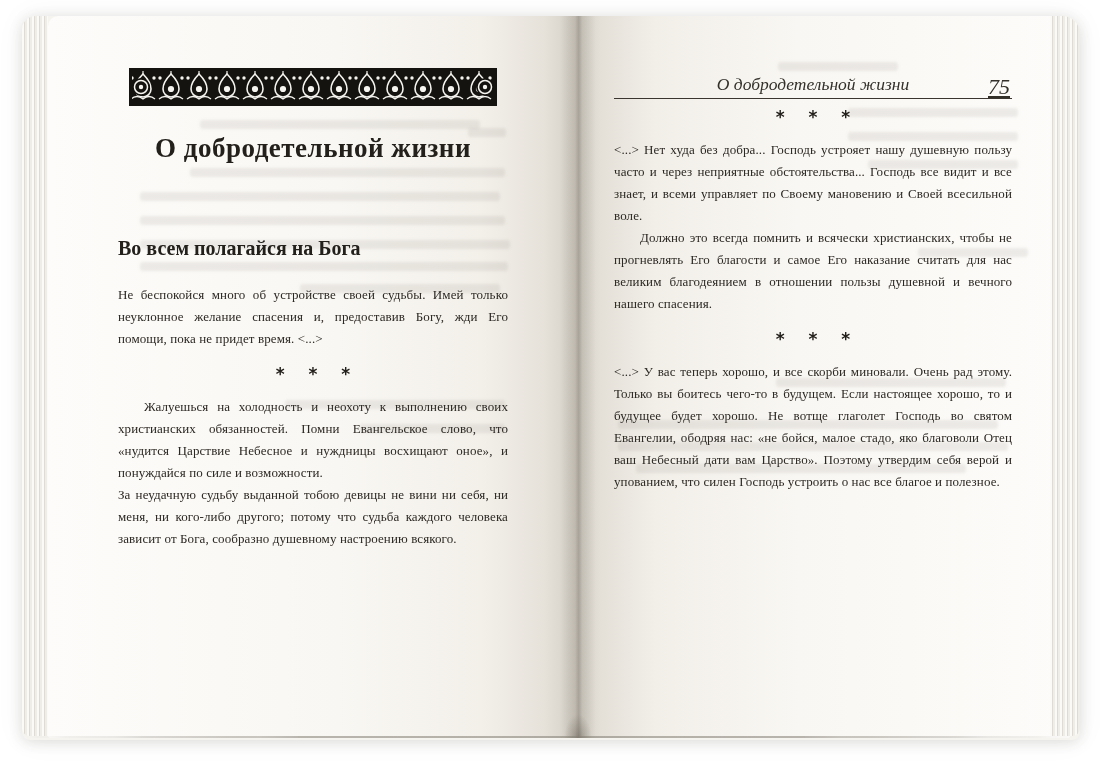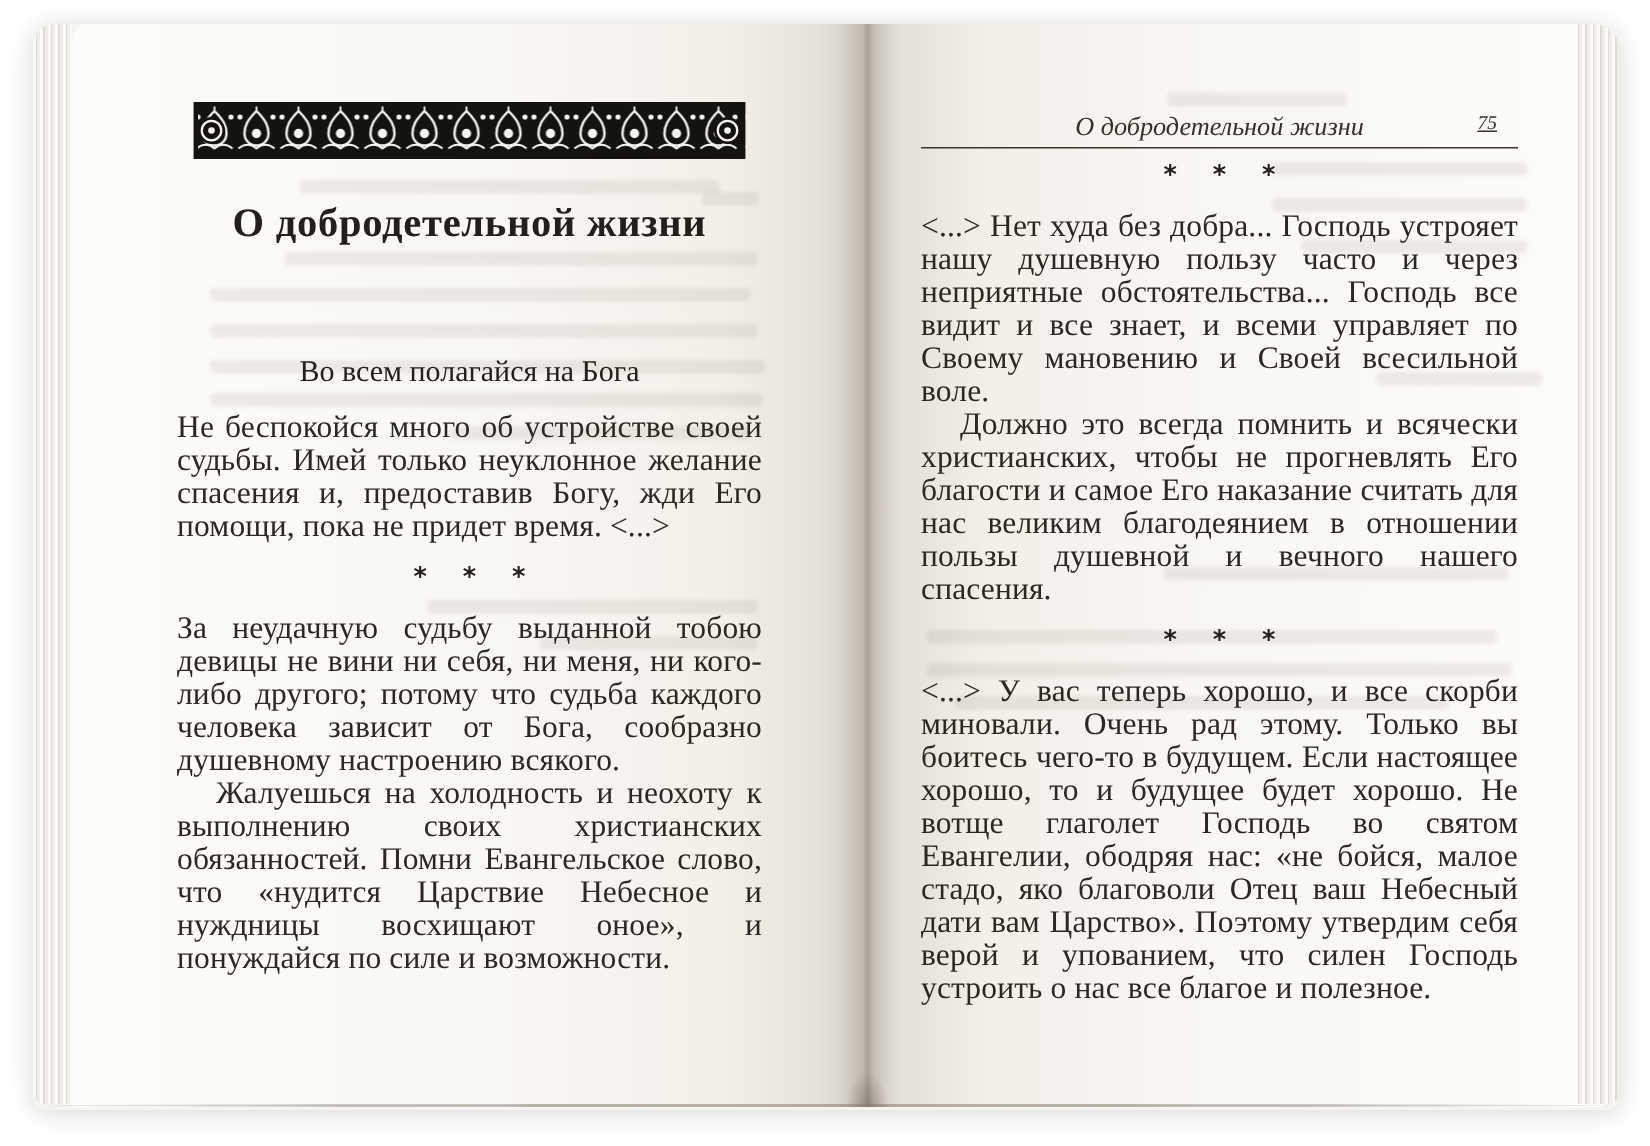--- a/index.html
+++ b/index.html
@@ -48,40 +48,40 @@
     background:rgba(110,102,88,.11);filter:blur(1.4px);}
   
   .left-content{position:absolute;left:70px;top:52px;width:390px;color:#2b2722;}
   .right-content{position:absolute;left:38px;top:58px;width:398px;color:#2b2722;}
   .ornament{width:368px;height:38px;margin:0 auto;display:block;}
   .chapter-title{
     margin:26px 0 0 0;text-align:center;font-size:27px;line-height:32px;
     font-weight:bold;letter-spacing:.5px;color:#23201c;
   }
   .section-heading{
-    margin:72px 0 13px 0;text-align:center;font-size:20px;line-height:24px;
-    font-weight:normal;color:#23201c;
+    margin:72px 0 0 0;text-align:left;font-size:20px;line-height:24px;
+    font-weight:bold;color:#23201c;
   }
   .para{
-    margin:0;text-align:justify;font-size:21px;line-height:22px;
+    margin:0;text-align:justify;font-size:13px;line-height:22px;
     letter-spacing:.1px;color:#2b2722;
   }
-  .para.first{margin-top:0;}
+  .para.first{margin-top:24px;}
   .para.indent{text-indent:26px;}
   .stars{
     text-align:center;font-family:"DejaVu Sans",sans-serif;font-weight:bold;
     font-size:17px;letter-spacing:9px;color:#23201c;
     margin:14px 0 12px 0;line-height:20px;text-indent:9px;
   }
   .running-head-row{
     position:relative;height:24px;border-bottom:1.5px solid #3a352e;
     font-style:italic;font-size:17.5px;color:#33302a;
   }
   .rh-text{position:absolute;left:0;right:0;text-align:center;top:0;}
-  .rh-num{position:absolute;right:14px;top:0;font-size:13px;text-decoration:underline;}
+  .rh-num{position:absolute;right:2px;top:0;font-size:22px;text-decoration:underline;}
   .rp-first-stars{margin-top:8px;}
 </style>
 </head>
 <body>
 
 <div class="book">
 
   <div class="edge edge-left"></div>
 
   <div class="page page-left">
@@ -121,23 +121,23 @@
       </svg>
 
       <h1 class="chapter-title">О добродетельной жизни</h1>
 
       <h2 class="section-heading">Во всем полагайся на Бога</h2>
 
       <p class="para first">Не беспокойся много об устройстве своей судьбы. Имей только неуклонное желание спасения и, предоставив Богу, жди Его помощи, пока не придет время. &lt;...&gt;</p>
 
       <div class="stars">* * *</div>
 
+      <p class="para indent">Жалуешься на холодность и неохоту к выполнению своих христианских обязанностей. Помни Евангельское слово, что «нудится Царствие Небесное и нуждницы восхищают оное», и понуждайся по силе и возможности.</p>
+
       <p class="para">За неудачную судьбу выданной тобою девицы не вини ни себя, ни меня, ни кого-либо другого; потому что судьба каждого человека зависит от Бога, сообразно душевному настроению всякого.</p>
-
-      <p class="para indent">Жалуешься на холодность и неохоту к выполнению своих христианских обязанностей. Помни Евангельское слово, что «нудится Царствие Небесное и нуждницы восхищают оное», и понуждайся по силе и возможности.</p>
     </div>
   </div>
 
   <div class="page page-right">
 
     <div class="ghost" style="left:202px;top:46px;width:120px;"></div>
     <div class="ghost" style="left:272px;top:92px;width:170px;"></div>
     <div class="ghost" style="left:272px;top:116px;width:170px;"></div>
     <div class="ghost" style="left:292px;top:144px;width:150px;"></div>
     <div class="ghost" style="left:342px;top:232px;width:110px;"></div>

